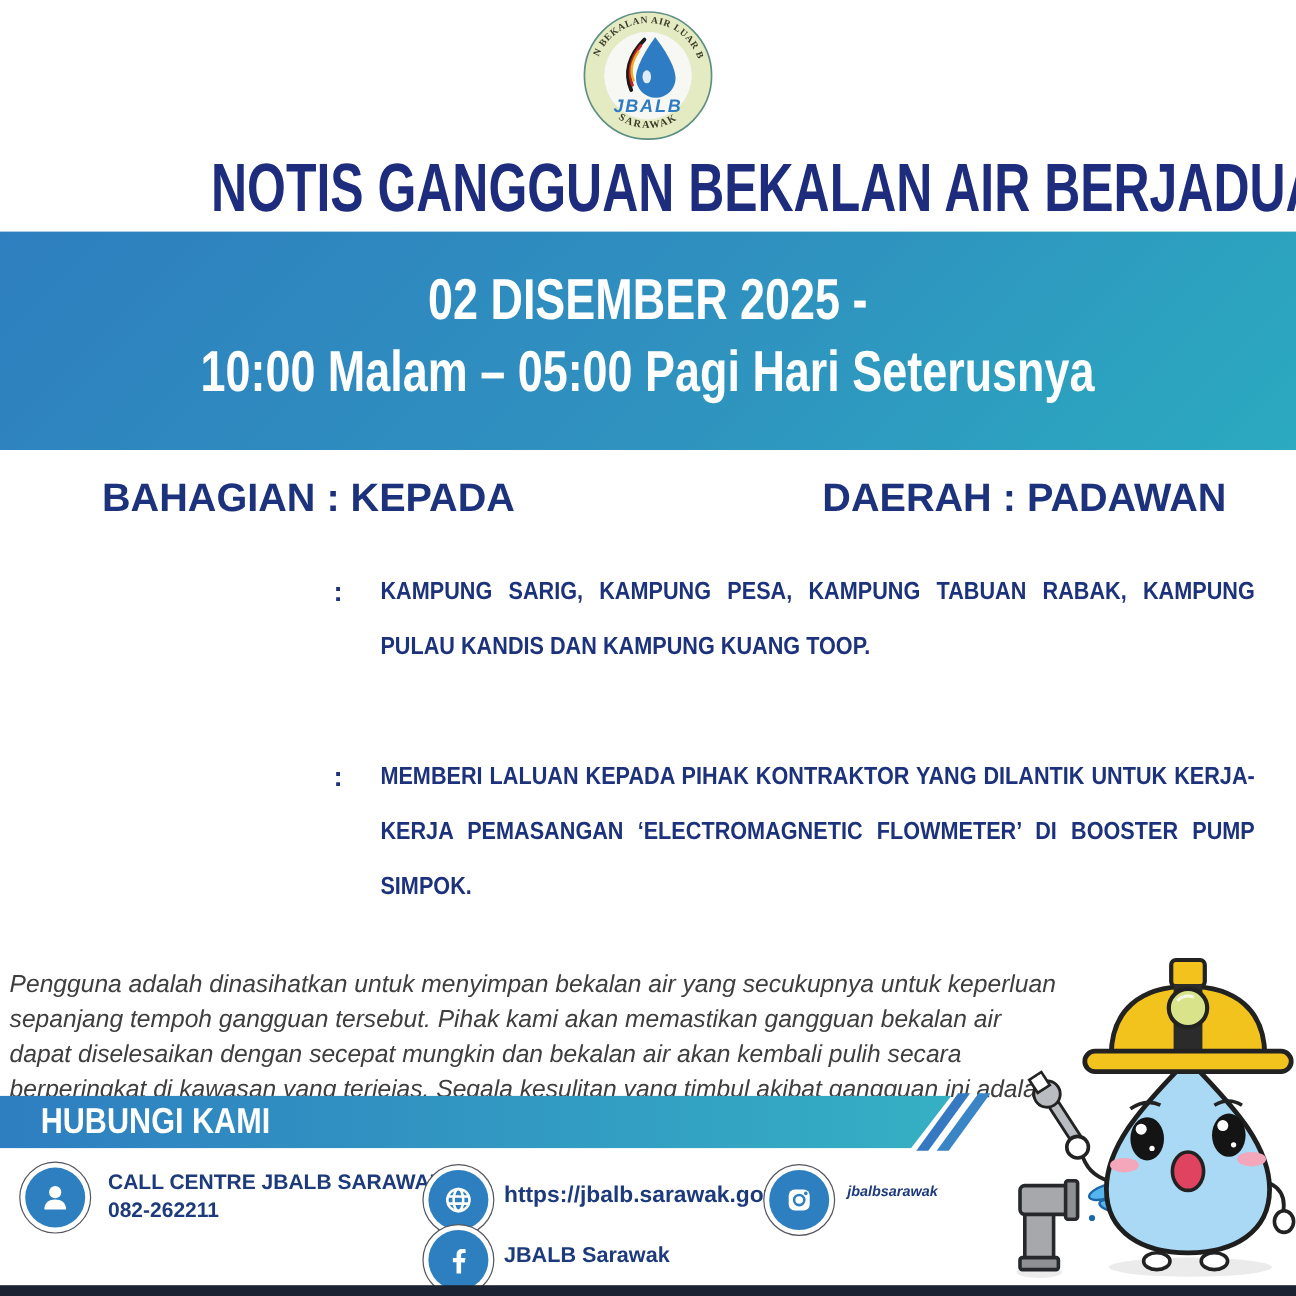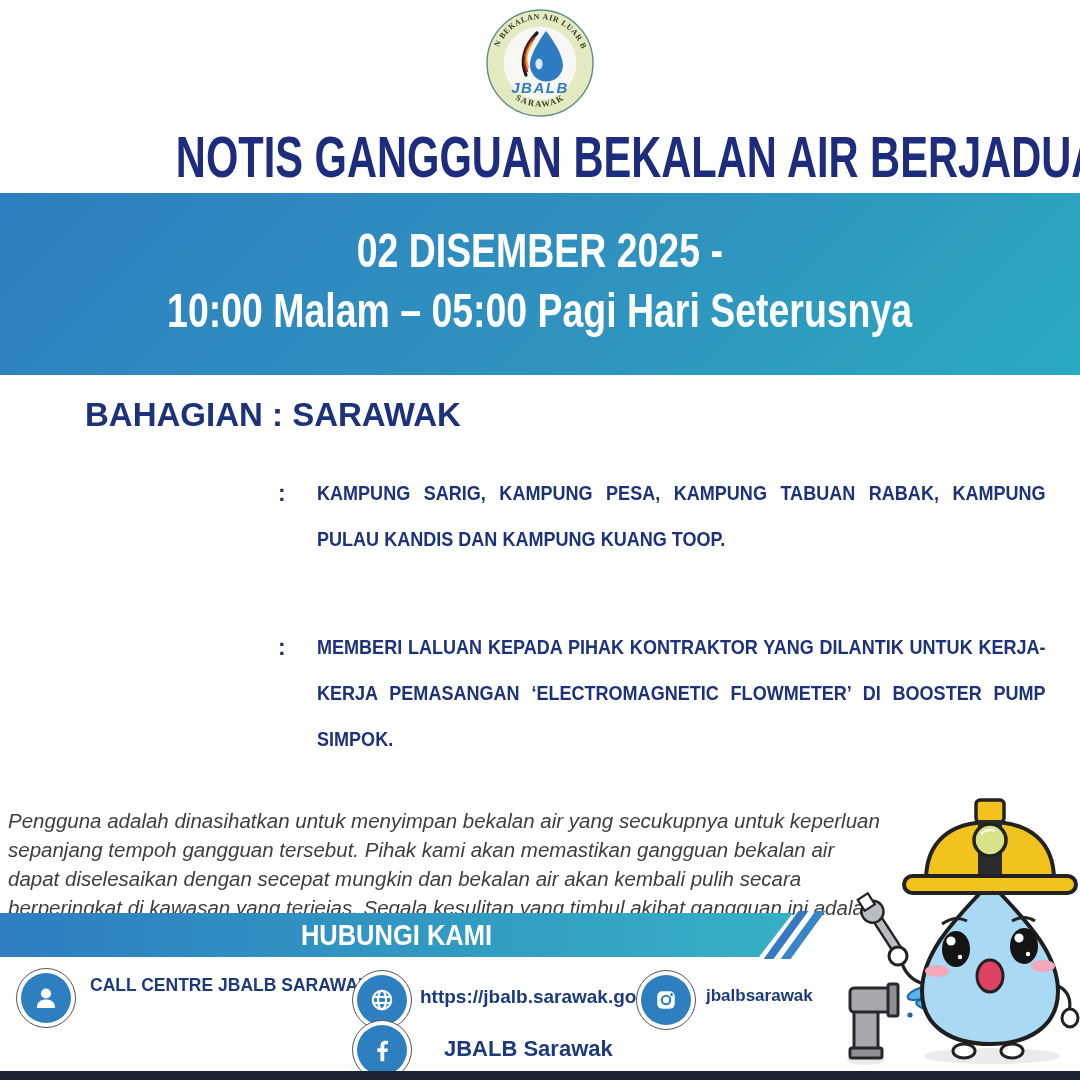--- a/index.html
+++ b/index.html
@@ -34,37 +34,37 @@
 
   
   .disclaimer{left:8px;top:806px;width:872px;font-size:20.5px;font-style:italic;font-weight:500;
               color:#3E3E3E;line-height:29px;}
 
   
   .contact-banner{left:0;top:913px;width:793px;height:44px;
         background:linear-gradient(90deg,#2E7EC0 0%,#35B0C4 100%);
         clip-path:polygon(0 0,100% 0,calc(100% - 34px) 100%,0 100%);
         display:flex;align-items:center;justify-content:center;}
-  .contact-banner-inner{width:760px;text-align:center;}
+  .contact-banner-inner{width:760px;text-align:left;}
   .contact-heading{display:inline-block;color:#ffffff;font-weight:bold;font-size:30px;
         transform:scaleX(0.85);transform-origin:center;white-space:nowrap;}
   .stripe{position:absolute;top:911px;height:48px;width:10px;transform:skewX(-36deg);}
   .stripe1{left:781px;background:#3579C2;}
   .stripe2{left:798px;background:#3A85C6;}
 
   
   .icon-ring{position:absolute;width:60px;height:60px;border:1.6px solid#54555D;border-radius:50%;
              background:#ffffff;display:flex;align-items:center;justify-content:center;box-sizing:border-box;}
   .icon-circle{width:50px;height:50px;border-radius:50%;background:#2E7FC0;
                display:flex;align-items:center;justify-content:center;}
   .contact-text{position:absolute;font-weight:bold;color:#1C3A7C;}
   .call-text{left:90px;top:974px;font-size:17.5px;line-height:23px;}
   .web-text{left:420px;top:986px;font-size:19px;}
-  .fb-text{left:444px;top:1036px;font-size:22px;}
-  .ig-text{left:706px;top:986px;font-size:17px;}
+  .fb-text{left:420px;top:1036px;font-size:18px;}
+  .ig-text{left:706px;top:986px;font-size:12px;font-style:italic;}
 
   
   .footer-bar{left:0;bottom:0;width:1080px;height:9px;background:#1B2231;}
 </style>
 </head>
 <body>
 
 <div class="canvas">
 
   <div class="abs" style="left:485px;top:8px;width:110px;height:110px;">
@@ -98,21 +98,22 @@
 
   <div class="abs title-row">
     <span class="title-text">NOTIS GANGGUAN BEKALAN AIR BERJADUAL</span>
   </div>
 
   <div class="abs sched-banner">
     <span class="sched-line">02 DISEMBER 2025 -</span>
     <span class="sched-line">10:00 Malam – 05:00 Pagi Hari Seterusnya</span>
   </div>
 
-  <div class="abs region bahagian">BAHAGIAN : SARAWAK</div>
+  <div class="abs region bahagian">BAHAGIAN : KEPADA</div>
+  <div class="abs region daerah">DAERAH : PADAWAN</div>
 
   <div class="abs sec-colon" style="left:278px;top:470px;">:</div>
   <div class="abs sec-value" style="left:317px;top:470px;">KAMPUNG SARIG, KAMPUNG PESA, KAMPUNG TABUAN RABAK, KAMPUNG PULAU KANDIS DAN KAMPUNG KUANG TOOP.</div>
 
   <div class="abs sec-colon" style="left:278px;top:624px;">:</div>
   <div class="abs sec-value" style="left:317px;top:624px;">MEMBERI LALUAN KEPADA PIHAK KONTRAKTOR YANG DILANTIK UNTUK KERJA-KERJA PEMASANGAN ‘ELECTROMAGNETIC FLOWMETER’ DI BOOSTER PUMP SIMPOK.</div>
 
   <div class="abs disclaimer">Pengguna adalah dinasihatkan untuk menyimpan bekalan air yang secukupnya untuk keperluan sepanjang tempoh gangguan tersebut. Pihak kami akan memastikan gangguan bekalan air dapat diselesaikan dengan secepat mungkin dan bekalan air akan kembali pulih secara berperingkat di kawasan yang terjejas. Segala kesulitan yang timbul akibat gangguan ini adalah sangat dikesali.</div>
 
   <div class="abs contact-banner">
@@ -126,20 +127,21 @@
   <div class="icon-ring" style="left:16px;top:968px;">
     <div class="icon-circle">
       <svg width="32" height="32" viewBox="0 0 24 24">
         <circle cx="12" cy="8.6" r="3.8" fill="#fff"></circle>
         <path d="M5.2,19.5 C5.2,14.9 8.3,13.2 12,13.2 C15.7,13.2 18.8,14.9 18.8,19.5 Z" fill="#fff"></path>
       </svg>
     </div>
   </div>
   <div class="contact-text call-text">
     <div>CALL CENTRE JBALB SARAWAK :</div>
+    <div>082-262211</div>
   </div>
 
   <div class="icon-ring" style="left:352px;top:970px;">
     <div class="icon-circle">
       <svg width="30" height="30" viewBox="0 0 24 24" fill="none" stroke="#fff" stroke-width="1.7">
         <circle cx="12" cy="12" r="7.4"></circle>
         <ellipse cx="12" cy="12" rx="3.2" ry="7.4"></ellipse>
         <line x1="5" y1="9.6" x2="19" y2="9.6"></line>
         <line x1="5" y1="14.4" x2="19" y2="14.4"></line>
       </svg>

